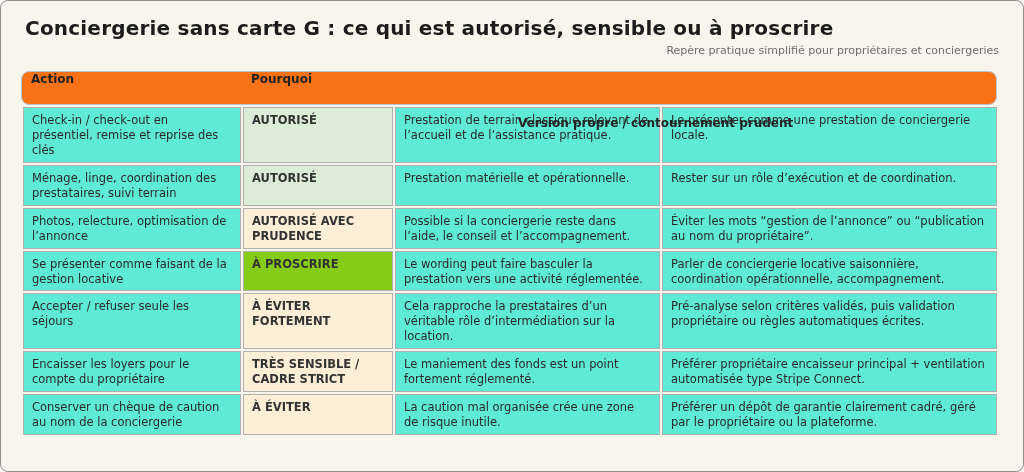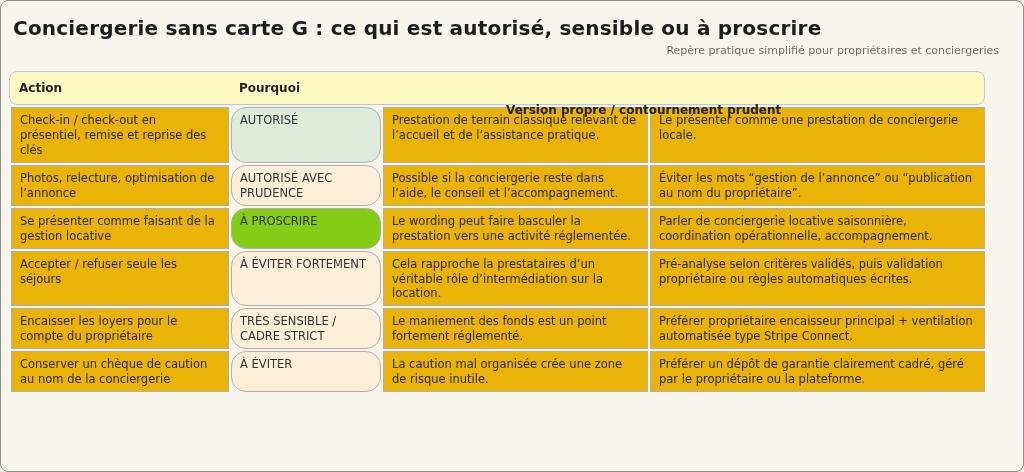--- a/index.html
+++ b/index.html
@@ -6,42 +6,41 @@
   html, body { width: 1024px; height: 472px; }
   body {
     font-family: "DejaVu Sans", "Liberation Sans", sans-serif;
     background: #f8f5ec;
   }
   .page {
     width: 1024px; height: 472px;
     background: #f8f5ec;
     border: 1px solid #8f8f8f;
     border-radius: 8px;
-    padding: 13px 24px 10px 8px;
+    padding: 13px 24px 10px 20px;
     overflow: hidden;
   }
   .page-title {
     font-size: 20px;
     font-weight: bold;
     color: #1c1c1c;
     margin: 2px 0 4px 4px;
     letter-spacing: 0.2px;
   }
   .page-subtitle {
     font-size: 11px;
     color: #6e6e6e;
     margin: 0 0 14px 4px;
     text-align: right;
   }
   .thead {
     display: flex;
-    align-items: center;
     width: 976px;
     height: 34px;
-    background: #fef9c3;
+    background: #f97316;
     border: 1px solid #b9c6d6;
     border-radius: 8px;
   }
   .th {
     font-size: 12px;
     font-weight: bold;
     color: #222;
     padding-left: 9px;
   }
   .th-action   { width: 220px; }
@@ -54,29 +53,29 @@
     width: 976px;
     table-layout: fixed;
     margin-top: 0px;
   }
   col.c-action   { width: 218px; }
   col.c-statut   { width: 150px; }
   col.c-pourquoi { width: 265px; }
   col.c-version  { width: 335px; }
   td {
     border: 1px solid #b0aeae;
-    background: #eab308;
+    background: #5eead4;
     vertical-align: top;
     padding: 5px 8px 4px 8px;
     font-size: 11.5px;
     line-height: 1.3;
     color: #2b2b2b;
     height: 36px;
   }
-  td.statut { font-weight: normal; color: #333; border-radius: 15px; }
+  td.statut { font-weight: bold; color: #333; }
   td[data-tone="green"]  { background: #ddecd8; }
   td[data-tone="orange"] { background: #fdeed8; }
   td[data-tone="pink"]   { background: #84cc16; }
 </style>
 </head>
 <body>
 
 <div class="page">
   <h1 class="page-title">Conciergerie sans carte G : ce qui est autorisé, sensible ou à proscrire</h1>
   <p class="page-subtitle">Repère pratique simplifié pour propriétaires et conciergeries</p>
@@ -93,20 +92,26 @@
         <col class="c-statut">
         <col class="c-pourquoi">
         <col class="c-version">
     </colgroup>
     <tbody>
       <tr>
         <td class="action">Check-in / check-out en présentiel, remise et reprise des clés</td>
         <td class="statut" data-tone="green">AUTORISÉ</td>
         <td class="pourquoi">Prestation de terrain classique relevant de l’accueil et de l’assistance pratique.</td>
         <td class="version">Le présenter comme une prestation de conciergerie locale.</td>
+      </tr>
+      <tr>
+        <td class="action">Ménage, linge, coordination des prestataires, suivi terrain</td>
+        <td class="statut" data-tone="green">AUTORISÉ</td>
+        <td class="pourquoi">Prestation matérielle et opérationnelle.</td>
+        <td class="version">Rester sur un rôle d’exécution et de coordination.</td>
       </tr>
       <tr>
         <td class="action">Photos, relecture, optimisation de l’annonce</td>
         <td class="statut" data-tone="orange">AUTORISÉ AVEC PRUDENCE</td>
         <td class="pourquoi">Possible si la conciergerie reste dans l’aide, le conseil et l’accompagnement.</td>
         <td class="version">Éviter les mots “gestion de l’annonce” ou “publication au nom du propriétaire”.</td>
       </tr>
       <tr>
         <td class="action">Se présenter comme faisant de la gestion locative</td>
         <td class="statut" data-tone="pink">À PROSCRIRE</td>

